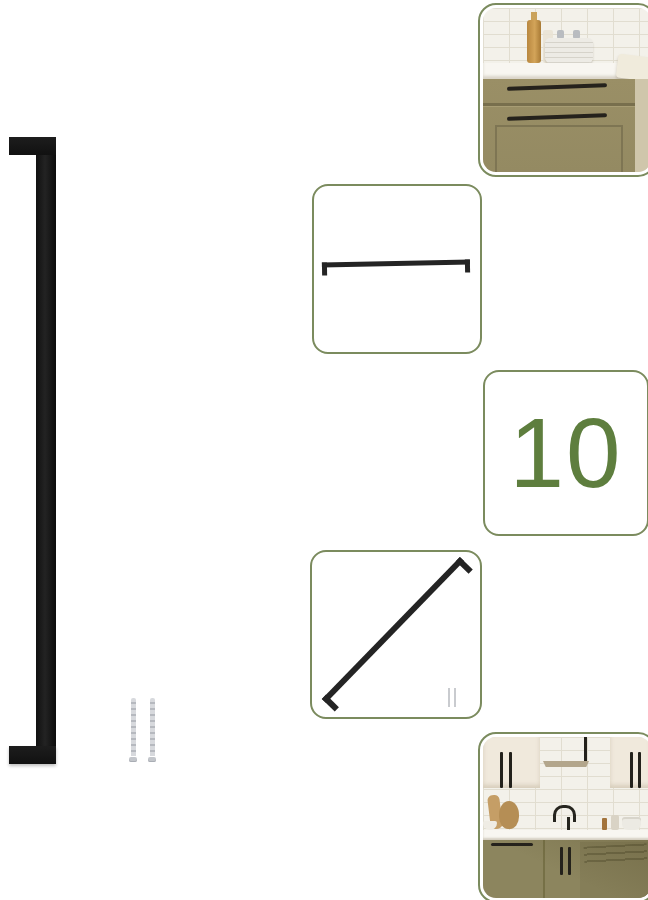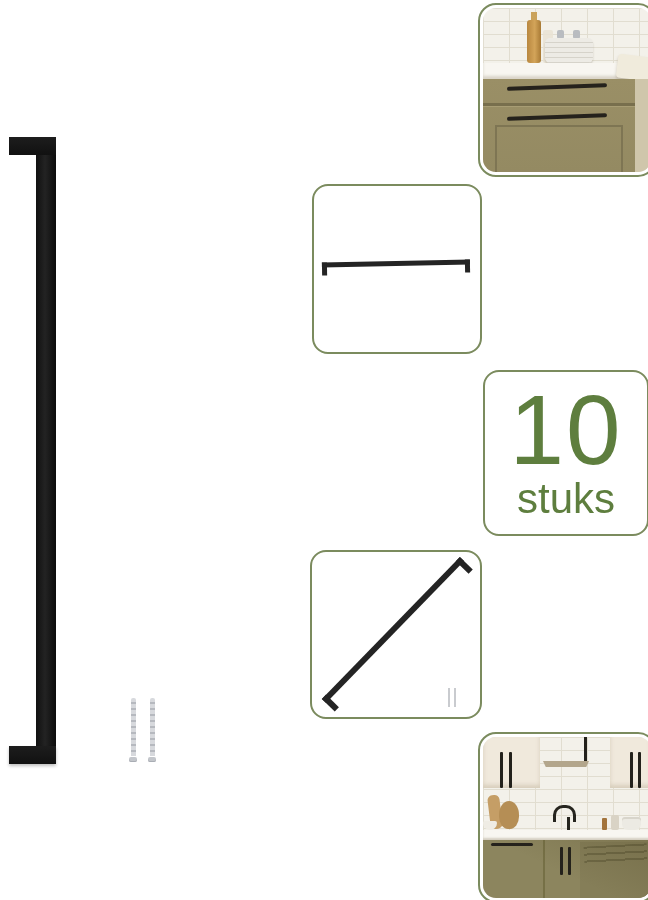--- a/index.html
+++ b/index.html
@@ -144,21 +144,20 @@
   <div class="line-box" style="left:312px;top:184px;width:166px;height:166px;">
     <div class="h-handle">
       <div class="bar"></div>
       <div class="foot l"></div>
       <div class="foot r"></div>
     </div>
   </div>
 
   <div class="line-box count-box" style="left:483px;top:370px;width:162px;height:162px;">
     <div class="num">10</div>
-    <div class="unit">stuks</div>
   </div>
 
   <div class="line-box" style="left:310px;top:550px;width:168px;height:165px;overflow:hidden;">
     <div class="d-handle">
       <div class="bar"></div>
       <div class="foot l"></div>
       <div class="foot r"></div>
     </div>
     <div class="mini-screw" style="left:136px;top:136px;"></div>
     <div class="mini-screw" style="left:142px;top:136px;"></div>

